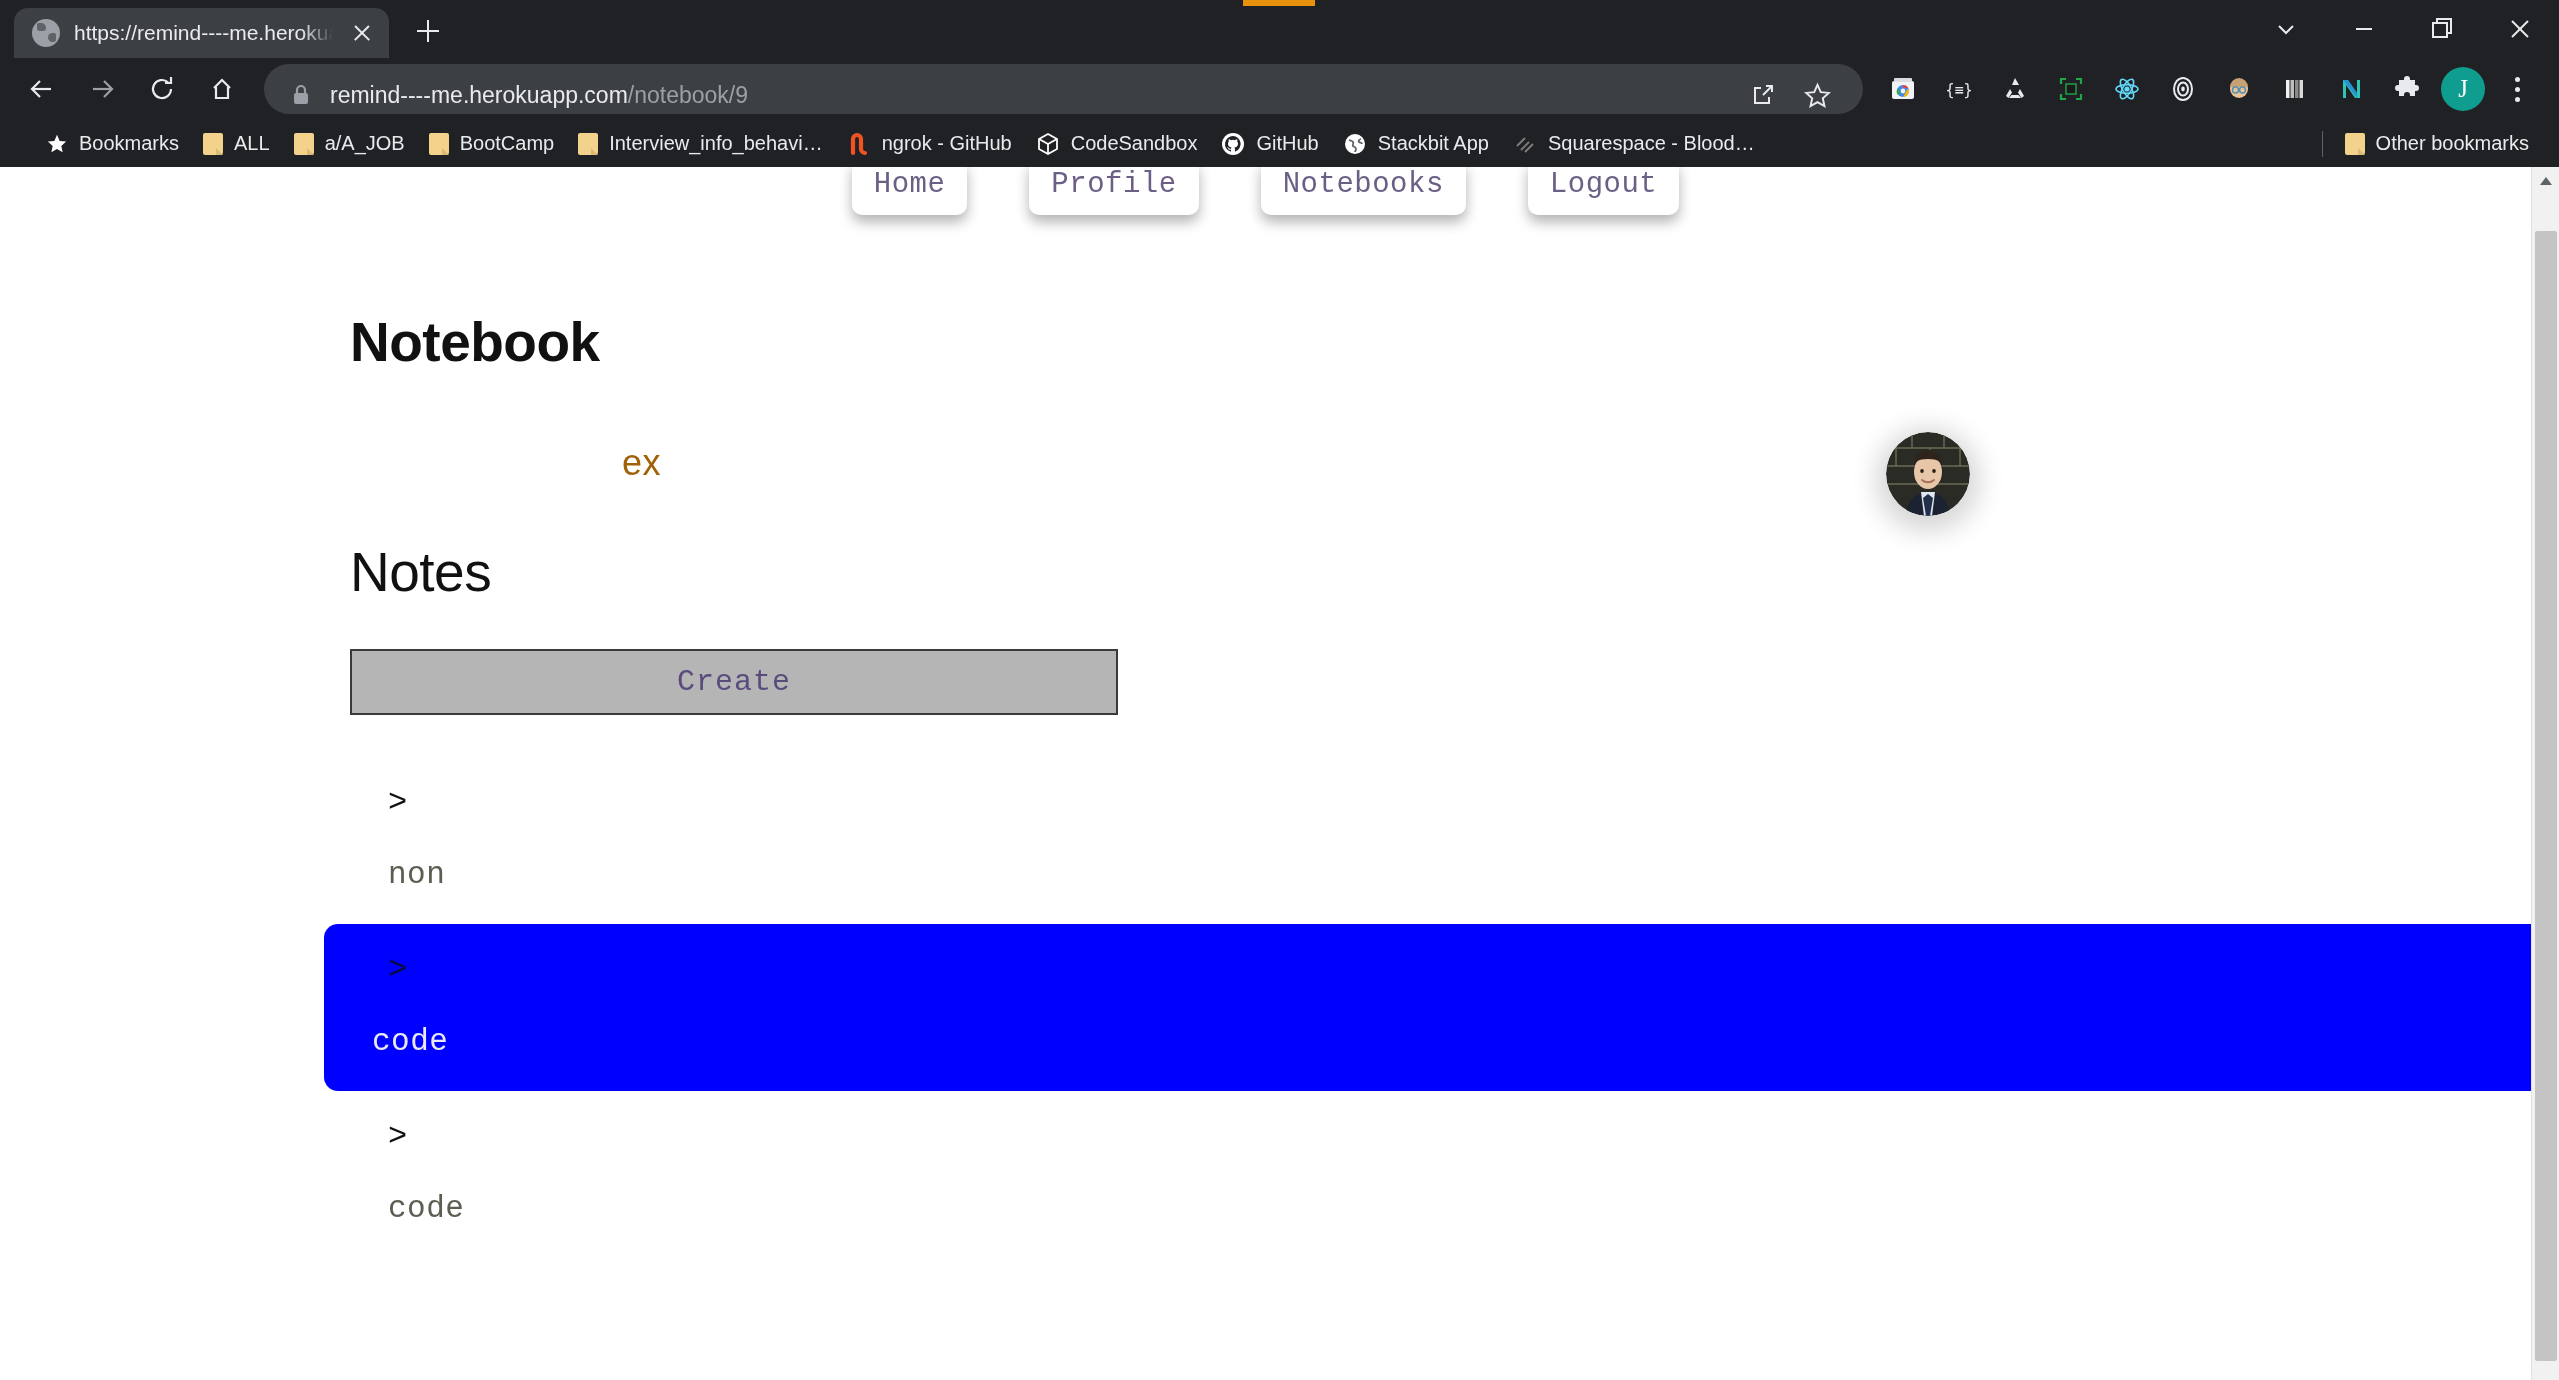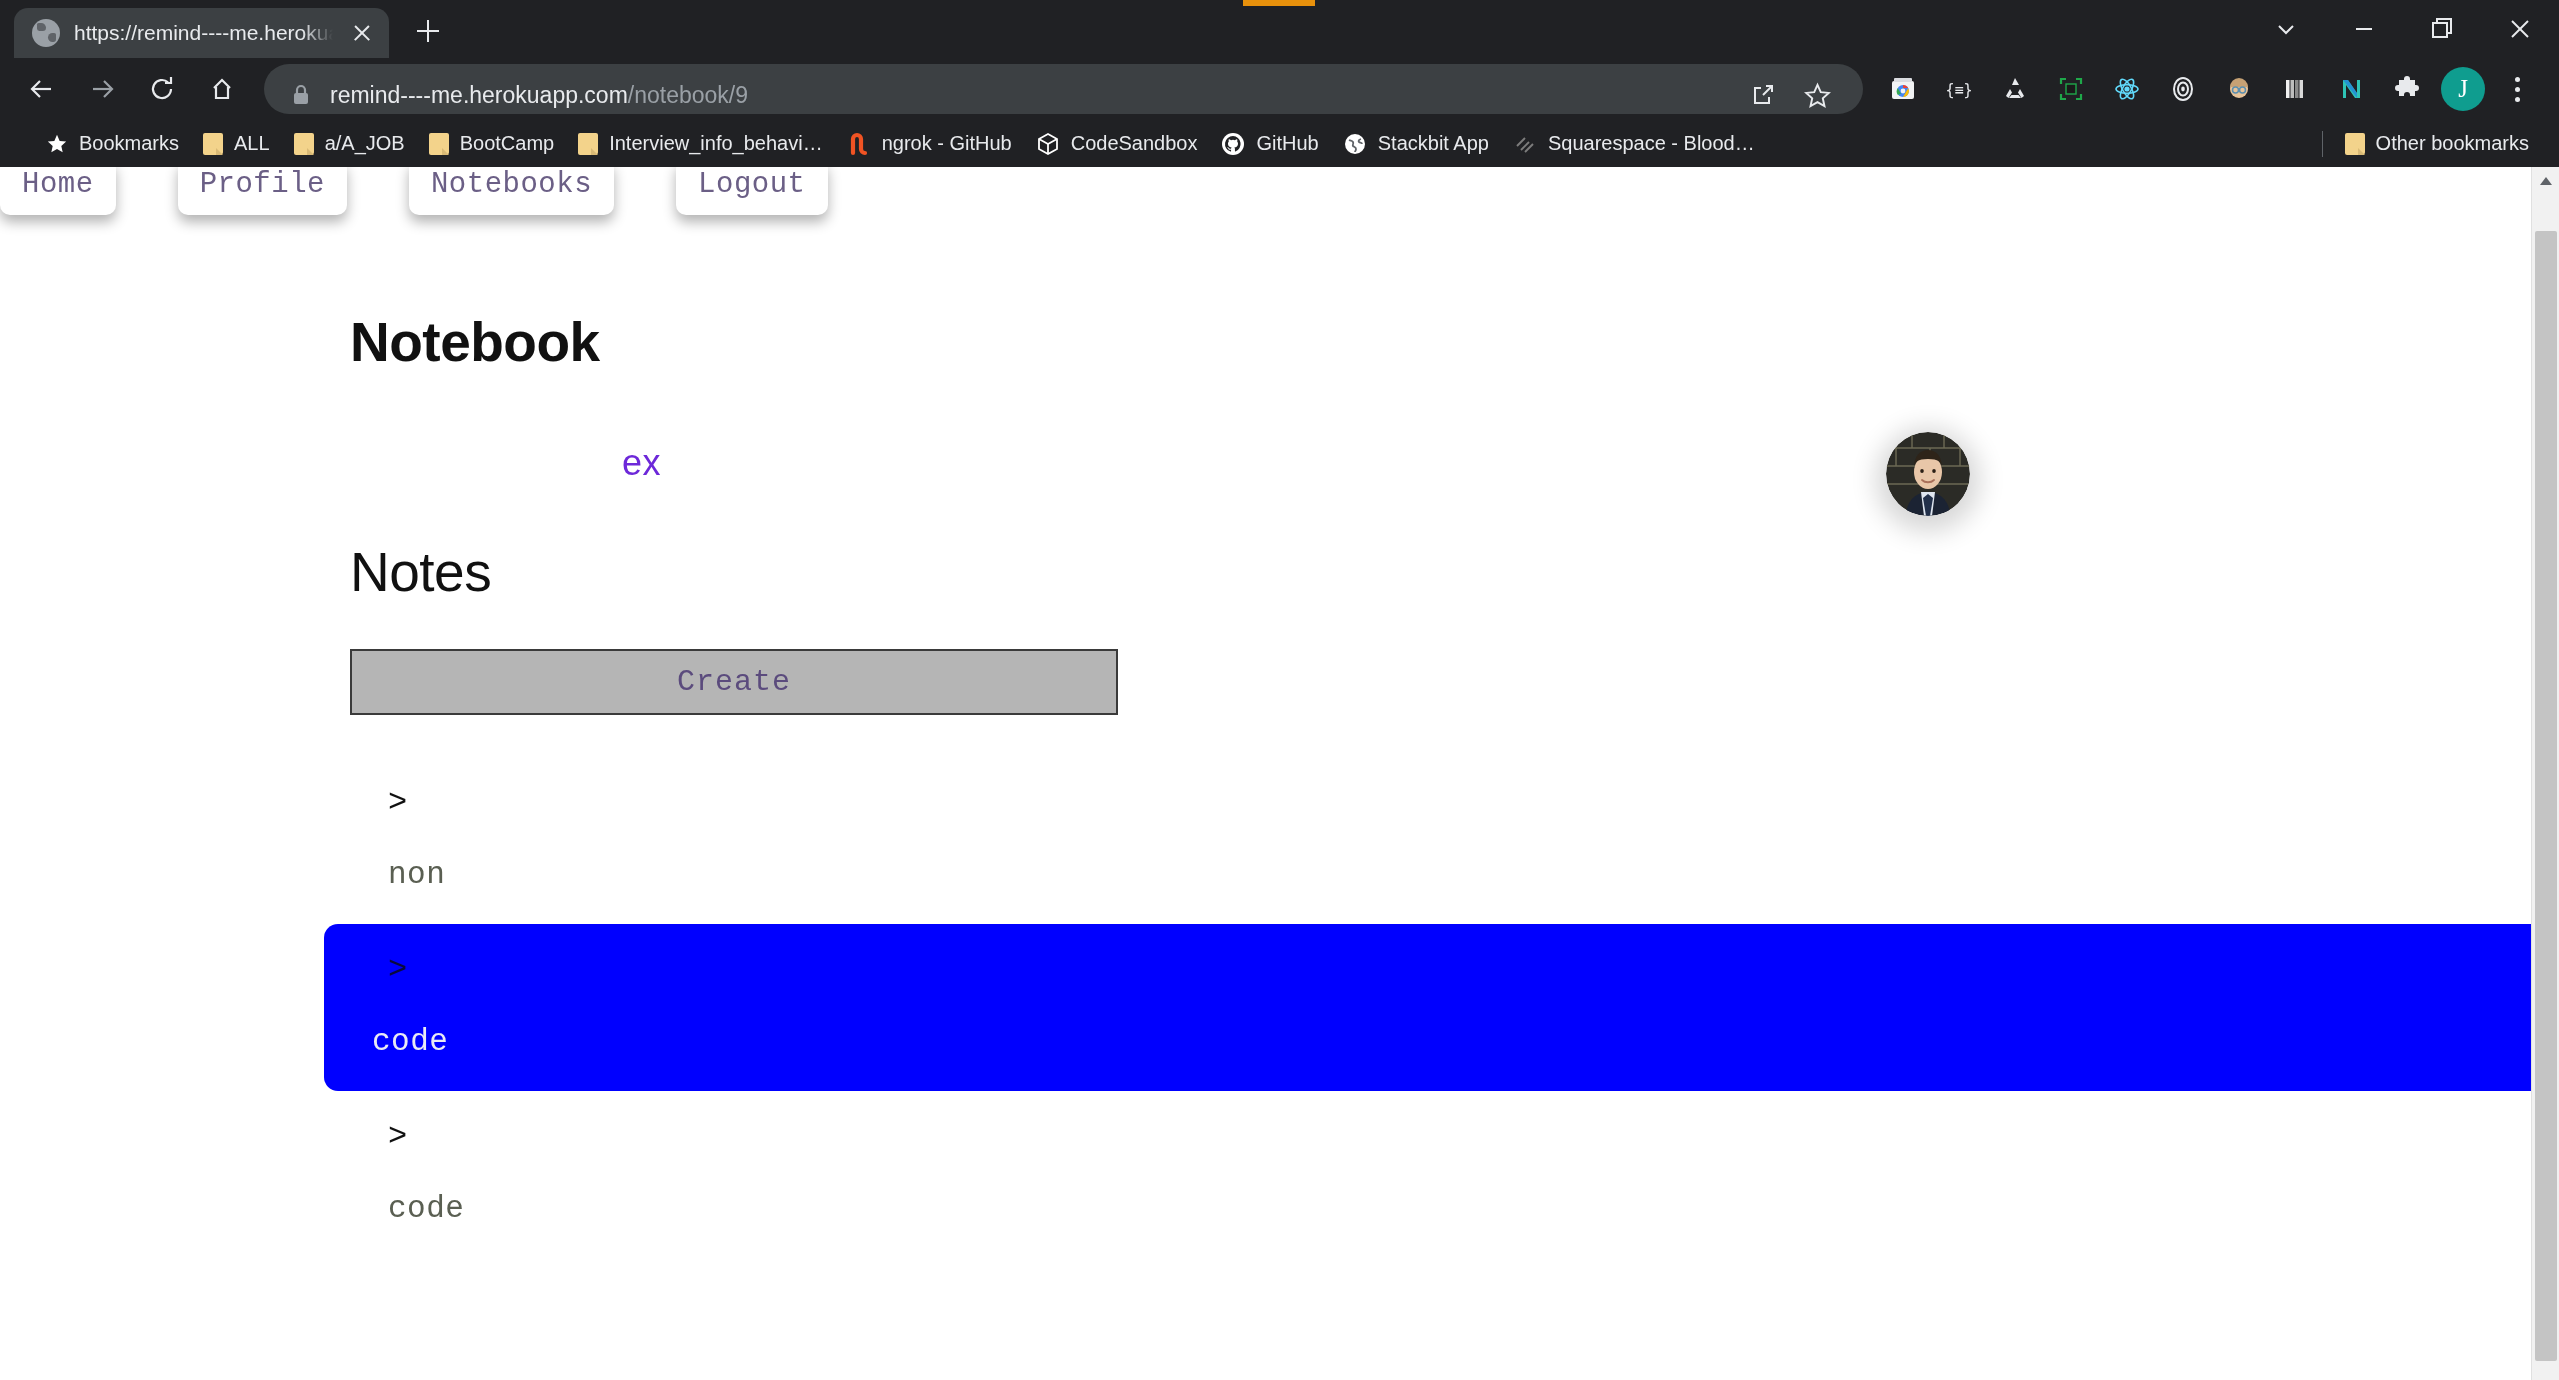--- a/index.html
+++ b/index.html
@@ -305,20 +305,21 @@
 
   .page {
     position: absolute;
     inset: 0 28px 0 0;
     background: #ffffff;
   }
 
   
   .site-nav {
     display: flex;
+    justify-content: center;
     gap: 62px;
     padding-top: 2px;
   }
 
   .nav-pill {
     background: #ffffff;
     border-radius: 10px;
     padding: 10px 22px 14px;
     box-shadow: 0 7px 13px rgba(0,0,0,0.30);
     color: #6b5f86;
@@ -339,21 +340,21 @@
   .h-notebook {
     font-size: 55px;
     font-weight: 700;
     color: #111111;
     letter-spacing: -0.5px;
     margin-top: 95px;
   }
 
   .notebook-name {
     font-size: 36px;
-    color: #6d28d9;
+    color: #a16207;
     margin-top: 68px;
     margin-left: 272px;
     letter-spacing: 0.5px;
   }
 
   .h-notes {
     font-size: 55px;
     font-weight: 400;
     color: #111111;
     letter-spacing: -0.5px;

